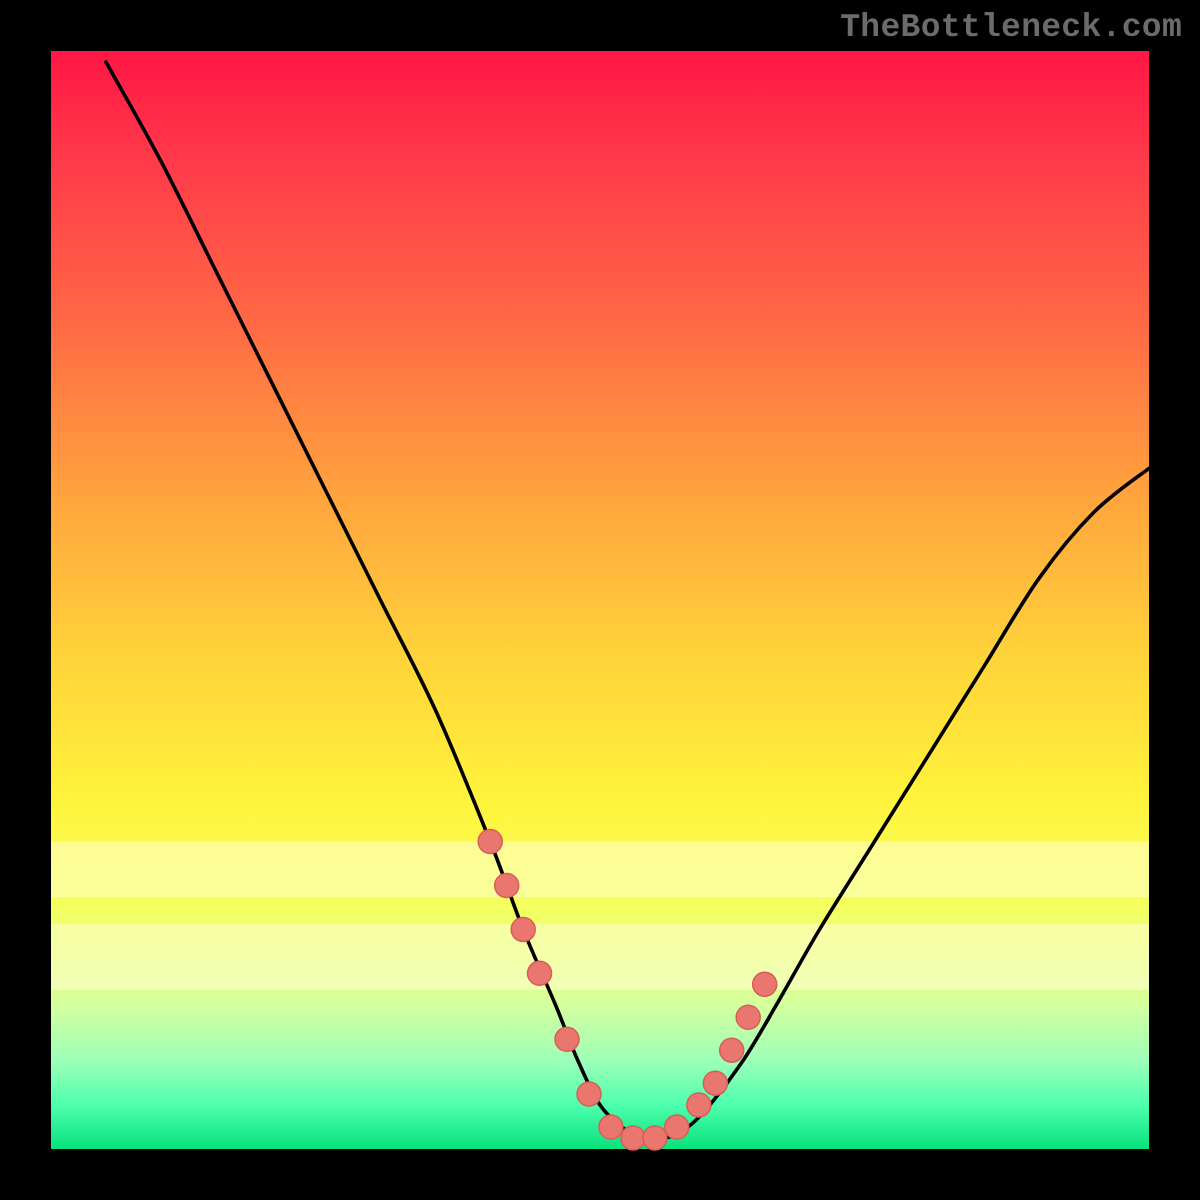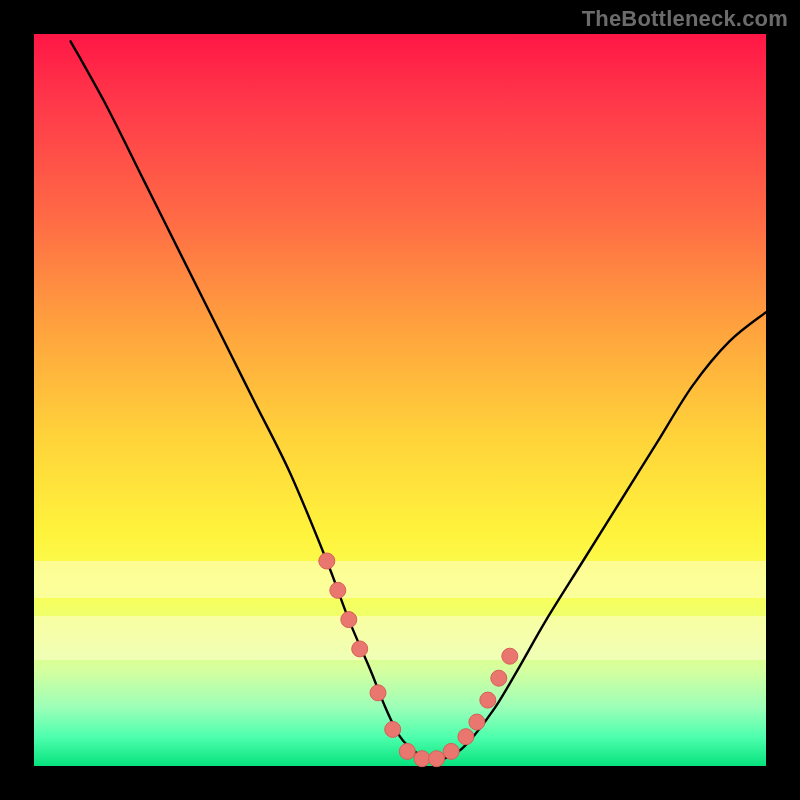--- a/index.html
+++ b/index.html
@@ -43,21 +43,21 @@
   .band {
     position: absolute;
     left: 0;
     width: 100%;
     background: rgba(255,255,210,0.55);
   }
   .watermark {
     position: absolute;
     top: 6px;
     right: 12px;
-    font-family: Liberation Sans, sans-serif;
+    font-family: Liberation Mono, monospace;
     font-size: 22px;
     font-weight: 600;
     color: #6b6b6b;
     letter-spacing: 0.2px;
     user-select: none;
   }
   svg.curve {
     position: absolute;
     left: 0;
     top: 0;

